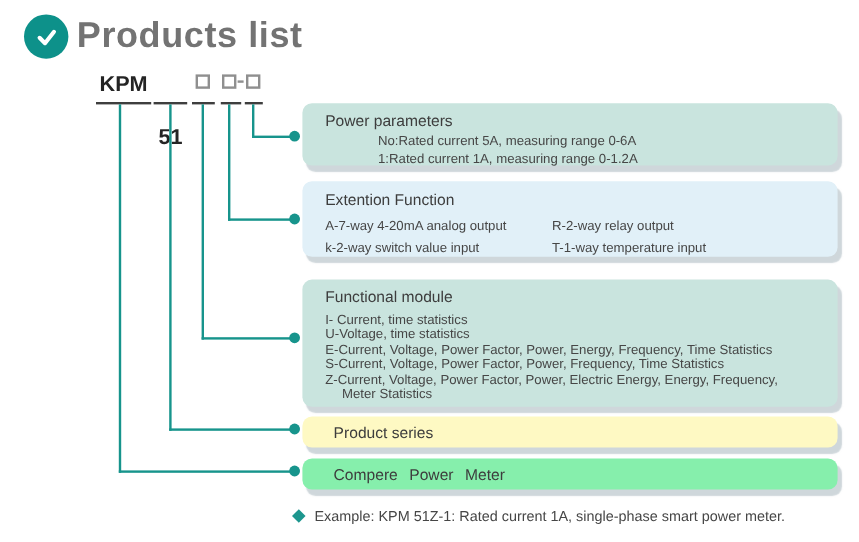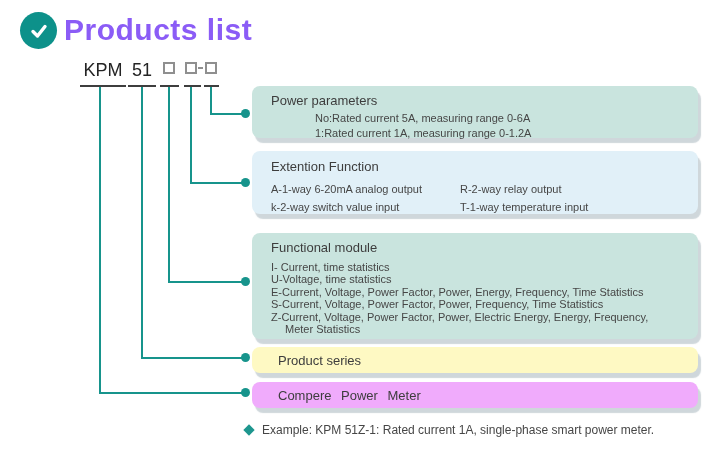--- a/index.html
+++ b/index.html
@@ -9,45 +9,45 @@
   .abs { position: absolute; }
 
   
   .check-circle {
     left: 20px; top: 12px; width: 37px; height: 37px;
     background: #0d918a; border-radius: 50%;
     display: flex; align-items: center; justify-content: center;
   }
   .page-title {
     left: 64px; top: 13px;
-    font-size: 30px; font-weight: bold; color: #8b5cf6; letter-spacing: 0.5px;
+    font-size: 30px; font-weight: bold; color: #737373; letter-spacing: 0.5px;
     white-space: nowrap;
     text-align: right;
   }
 
   
-  .code-seg { top: 60px; font-size: 18px; font-weight: normal; color: #242424; text-align: center; white-space: nowrap; }
+  .code-seg { top: 60px; font-size: 18px; font-weight: bold; color: #242424; text-align: center; white-space: nowrap; }
   .ph-square { top: 62px; width: 12px; height: 12px; border: 2px solid #8f8f8f; background: #ffffff; }
   .ph-dash { top: 67px; width: 5px; height: 2px; background: #8f8f8f; }
   .underline { top: 85px; height: 2px; background: #3e3e3e; }
 
   
   .vline { width: 2px; background: #17948c; }
   .hline { height: 2px; background: #17948c; }
   .dot { width: 9px; height: 9px; border-radius: 50%; background: #17948c; }
 
   
   .box {
     left: 252px; width: 446px; border-radius: 8px;
     box-shadow: 3px 5px 1px rgba(167,183,190,0.55);
   }
   .box.teal { background: #c9e4de; }
   .box.blue { background: #e1f0f8; }
   .box.series { background: #fef9c3; }
-  .box.brand { background: #f0abfc; }
+  .box.brand { background: #86efac; }
 
   .box-title { font-size: 13px; color: #3d3d3d; white-space: nowrap; }
   .box-line { font-size: 11px; color: #464646; white-space: nowrap; }
 
   .box-rated { top: 86px; height: 52px; padding: 7px 0 0 19px; }
   .box-rated .box-title { margin-bottom: 3px; }
   .box-rated .box-line { line-height: 15px; padding-left: 44px; }
 
   .box-ext { top: 151px; height: 63px; padding: 8px 11px 0 19px; }
   .box-ext .box-title { margin-bottom: 6px; }
@@ -74,21 +74,21 @@
 <body>
 
 <div class="abs check-circle">
   <svg width="22" height="22" viewBox="0 0 22 22">
     <polyline points="5,11.5 9.5,16 17,6.5" fill="none" stroke="#ffffff" stroke-width="3.4" stroke-linecap="round" stroke-linejoin="round"></polyline>
   </svg>
 </div>
 <div class="abs page-title">Products list</div>
 
 <div class="abs code-seg" style="left:80px; width:46px;">KPM</div>
-<div class="abs code-seg" style="left:128px; width:28px;">51</div>
+<div class="abs code-seg" style="left:128px; width:28px;margin-top:44px;">51</div>
 <div class="abs ph-square" style="left:163px;"></div>
 <div class="abs ph-square" style="left:185px;"></div>
 <div class="abs ph-dash" style="left:198px;"></div>
 <div class="abs ph-square" style="left:205px;"></div>
 
 <div class="abs underline" style="left:80px; width:46px;"></div>
 <div class="abs underline" style="left:128px; width:28px;"></div>
 <div class="abs underline" style="left:160px; width:19px;"></div>
 <div class="abs underline" style="left:184px; width:17px;"></div>
 <div class="abs underline" style="left:204px; width:15px;"></div>
@@ -115,21 +115,21 @@
 
 <div class="abs box teal box-rated">
   <div class="box-title">Power parameters</div>
   <div class="box-line">No:Rated current 5A, measuring range 0-6A</div>
   <div class="box-line">1:Rated current 1A, measuring range 0-1.2A</div>
 </div>
 
 <div class="abs box blue box-ext">
   <div class="box-title">Extention Function</div>
   <div class="ext-grid">
-    <div class="box-line">A-1-way 6-20mA analog output</div>
+    <div class="box-line">A-7-way 4-20mA analog output</div>
     <div class="box-line">R-2-way relay output</div>
     <div class="box-line">k-2-way switch value input</div>
     <div class="box-line">T-1-way temperature input</div>
   </div>
 </div>
 
 <div class="abs box teal box-func">
   <div class="box-title">Functional module</div>
   <div class="box-line">I- Current, time statistics</div>
   <div class="box-line">U-Voltage, time statistics</div>

